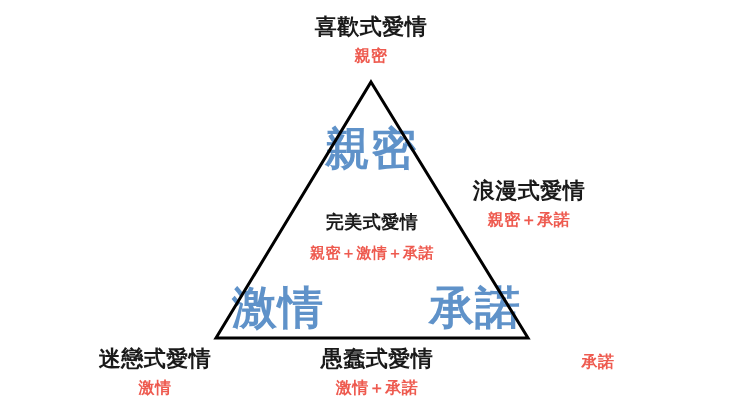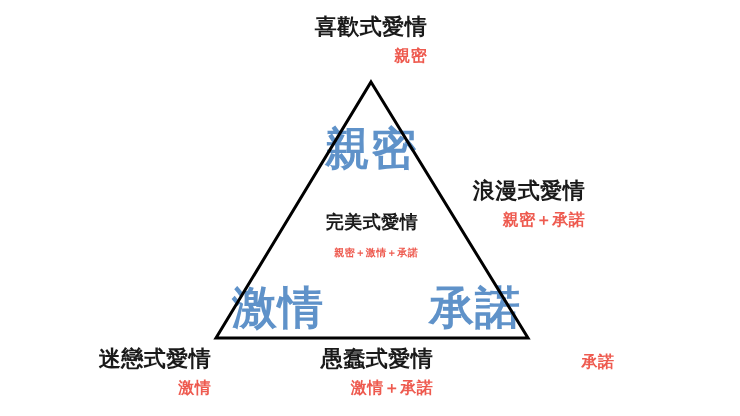--- a/index.html
+++ b/index.html
@@ -23,21 +23,21 @@
     left: 0;
     top: 0;
     width: 740px;
     height: 416px;
     z-index: 2;
     pointer-events: none;
   }
   
   .node {
     position: absolute;
-    text-align: right;
+    text-align: center;
     white-space: nowrap;
     transform: translateX(-50%);
     z-index: 3;
   }
   .node .title {
     display: block;
     color: #1a1a1a;
     font-weight: bold;
     font-size: 22px;
     line-height: 26px;
@@ -46,21 +46,21 @@
   .node .subtitle {
     display: block;
     color: #ee5a4f;
     font-weight: bold;
     font-size: 16px;
     line-height: 22px;
     letter-spacing: 0.5px;
     margin-top: 5px;
   }
   .node.center .title { font-size: 18px; }
-  .node.center .subtitle { font-size: 10px; margin-top: 7px; }
+  .node.center .subtitle { font-size: 15px; margin-top: 7px; }
 
   
   .component {
     position: absolute;
     color: #5f92c9;
     font-weight: bold;
     font-size: 45px;
     line-height: 45px;
     letter-spacing: 1px;
     white-space: nowrap;

